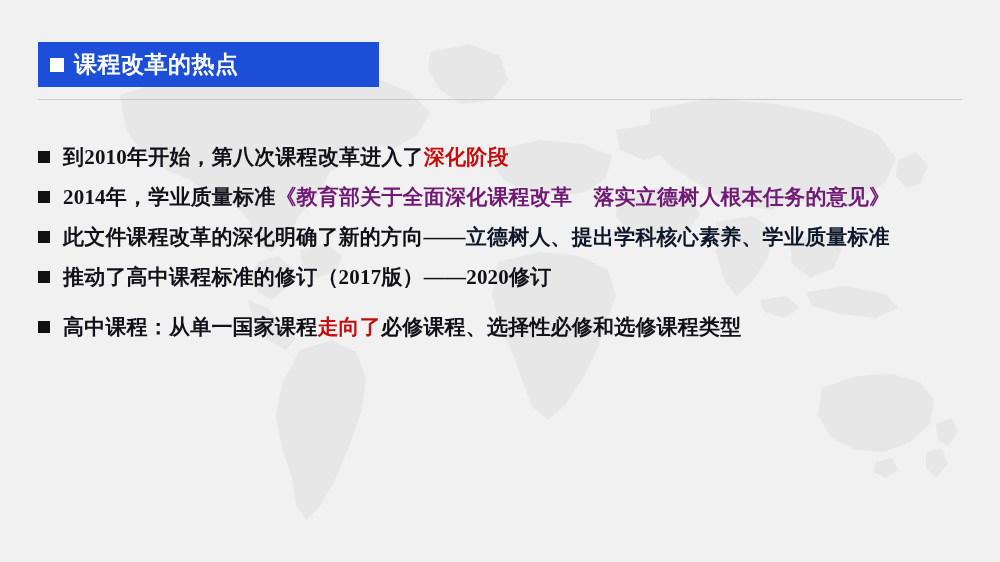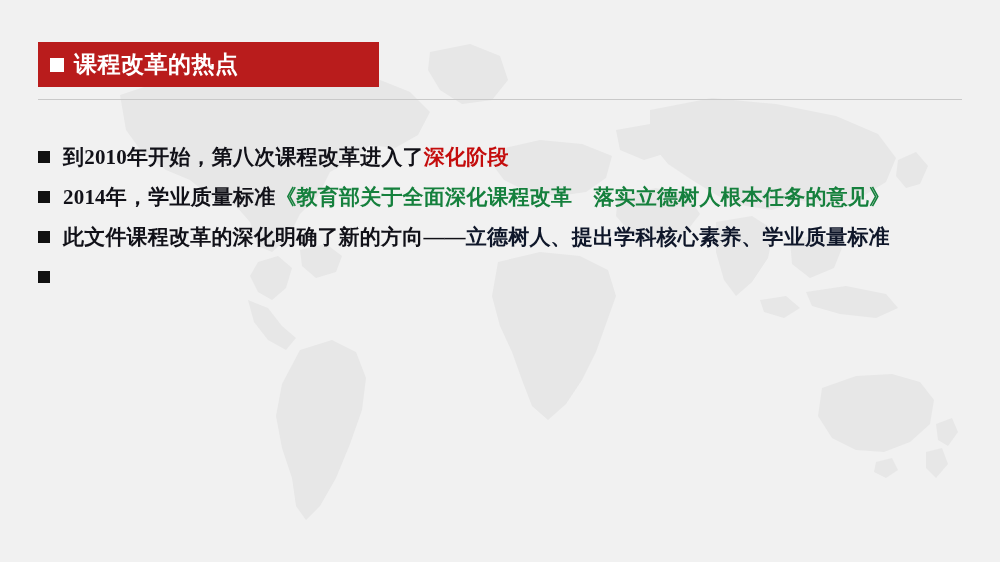--- a/index.html
+++ b/index.html
@@ -33,21 +33,21 @@
   }
   .watermark svg { display: block; width: 1000px; height: 562px; }
 
   
   .title-banner {
     position: absolute;
     left: 38px;
     top: 42px;
     width: 341px;
     height: 45px;
-    background: #b91c1c;
+    background: #1d4ed8;
     display: flex;
     align-items: center;
     box-sizing: border-box;
     padding-left: 12px;
   }
   .title-bullet {
     width: 14px;
     height: 14px;
     background: #ffffff;
     margin-right: 10px;
@@ -98,21 +98,21 @@
   .bullet-text {
     font-size: 21px;
     font-weight: bold;
     line-height: 33px;
     color: #1a1a2e;
     letter-spacing: 0.2px;
   }
   .seg { }
   .c-dark   { color: #111118; }
   .c-red    { color: #c40d0d; }
-  .c-blue   { color: #15803d; }
+  .c-blue   { color: #701a75; }
   .c-orange { color: #0f172a; }
 </style>
 </head>
 <body>
 
 <div class="slide">
 
   <div class="watermark">
     <svg viewBox="0 0 1000 562" xmlns="http://www.w3.org/2000/svg" aria-hidden="true">
       <g fill="#e7e7e7">
@@ -187,18 +187,27 @@
 
     <div class="bullet-row">
       <span class="bullet-sq"></span>
       <span class="bullet-text">
         <span class="seg c-dark">此文件课程改革的深化明确了新的方向——</span><span class="seg c-orange">立德树人、提出学科核心素养、学业质量标准</span>
       </span>
     </div>
 
     <div class="bullet-row">
       <span class="bullet-sq"></span>
-    </div>
-
+      <span class="bullet-text">
+        <span class="seg c-dark">推动了高中课程标准的修订（2017版）——2020修订</span>
+      </span>
+    </div>
+
+    <div class="bullet-row spaced">
+      <span class="bullet-sq"></span>
+      <span class="bullet-text">
+        <span class="seg c-dark">高中课程：从单一国家课程</span><span class="seg c-red">走向了</span><span class="seg c-dark">必修课程、选择性必修和选修课程类型</span>
+      </span>
+    </div>
 
   </div>
 
 </div>
 
 </body></html>

